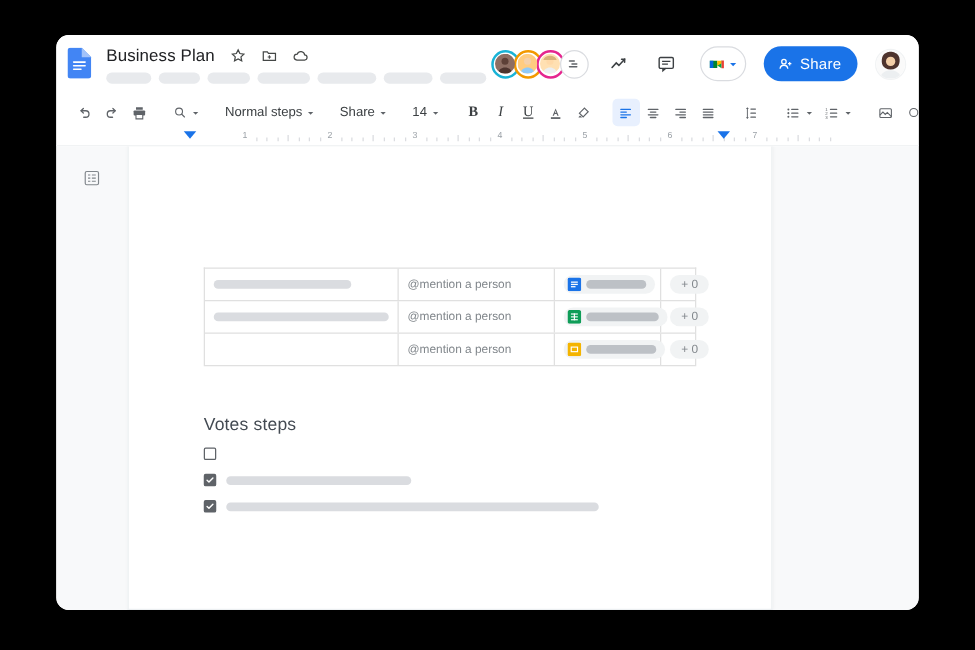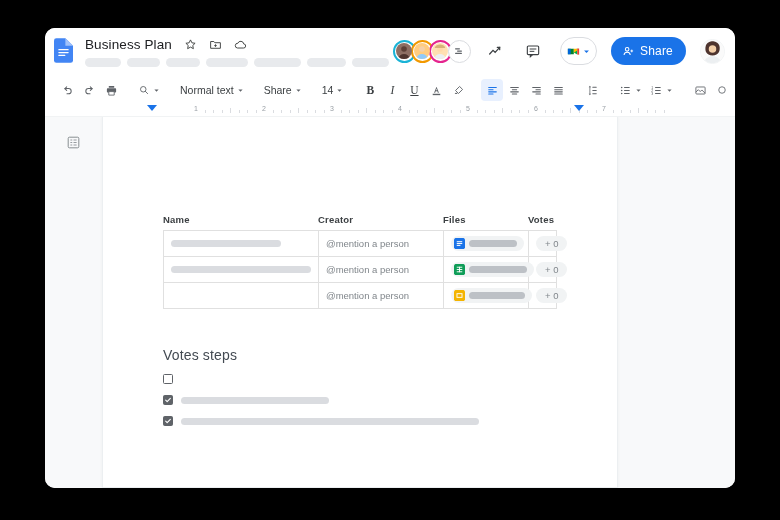--- a/index.html
+++ b/index.html
@@ -344,21 +344,21 @@
         <circle cx="10.5" cy="10.5" r="5.5"></circle>
           <path d="M14.8 14.8l4.4 4.4" stroke-linecap="round"></path>
       </svg>
       <svg class="caret" viewBox="0 0 10 10">
           <path d="M2 3.6L5 6.8 8 3.6z" fill="#5f6368"></path>
         </svg>
     </div>
     <div class="tb-sep"></div>
 
     <div class="tb-drop">
-      <span>Normal text</span>
+      <span>Normal steps</span>
       <svg class="caret" viewBox="0 0 10 10">
           <path d="M2 3.6L5 6.8 8 3.6z" fill="#5f6368"></path>
         </svg>
     </div>
     <div class="tb-sep"></div>
 
     <div class="tb-drop">
       <span>Share</span>
       <svg class="caret" viewBox="0 0 10 10">
           <path d="M2 3.6L5 6.8 8 3.6z" fill="#5f6368"></path>
@@ -552,26 +552,20 @@
           <rect x="3.5" y="3.5" width="17" height="17" rx="2"></rect>
           <path d="M7 8h3M12 8h5M7 12h3M12 12h5M7 16h3M12 16h5" stroke-width="1.3"></path>
         </svg>
       </div>
     </div>
 
     <div class="page-wrap">
       <div class="page">
 
         <div class="tbl">
-          <div class="tbl-head">
-            <div class="th col-name">Name</div>
-            <div class="th col-creator">Creator</div>
-            <div class="th col-files">Files</div>
-            <div class="th col-votes">Votes</div>
-          </div>
           <div class="tbl-body" id="table-body">
               <div class="tr">
                 <div class="td sep col-name">
                   <span class="bar" style="width: 110px;"></span>
                 </div>
                 <div class="td sep col-creator">
                   <span class="mention">@mention a person</span>
                 </div>
                 <div class="td sep col-files">
                   <span class="file-chip">

